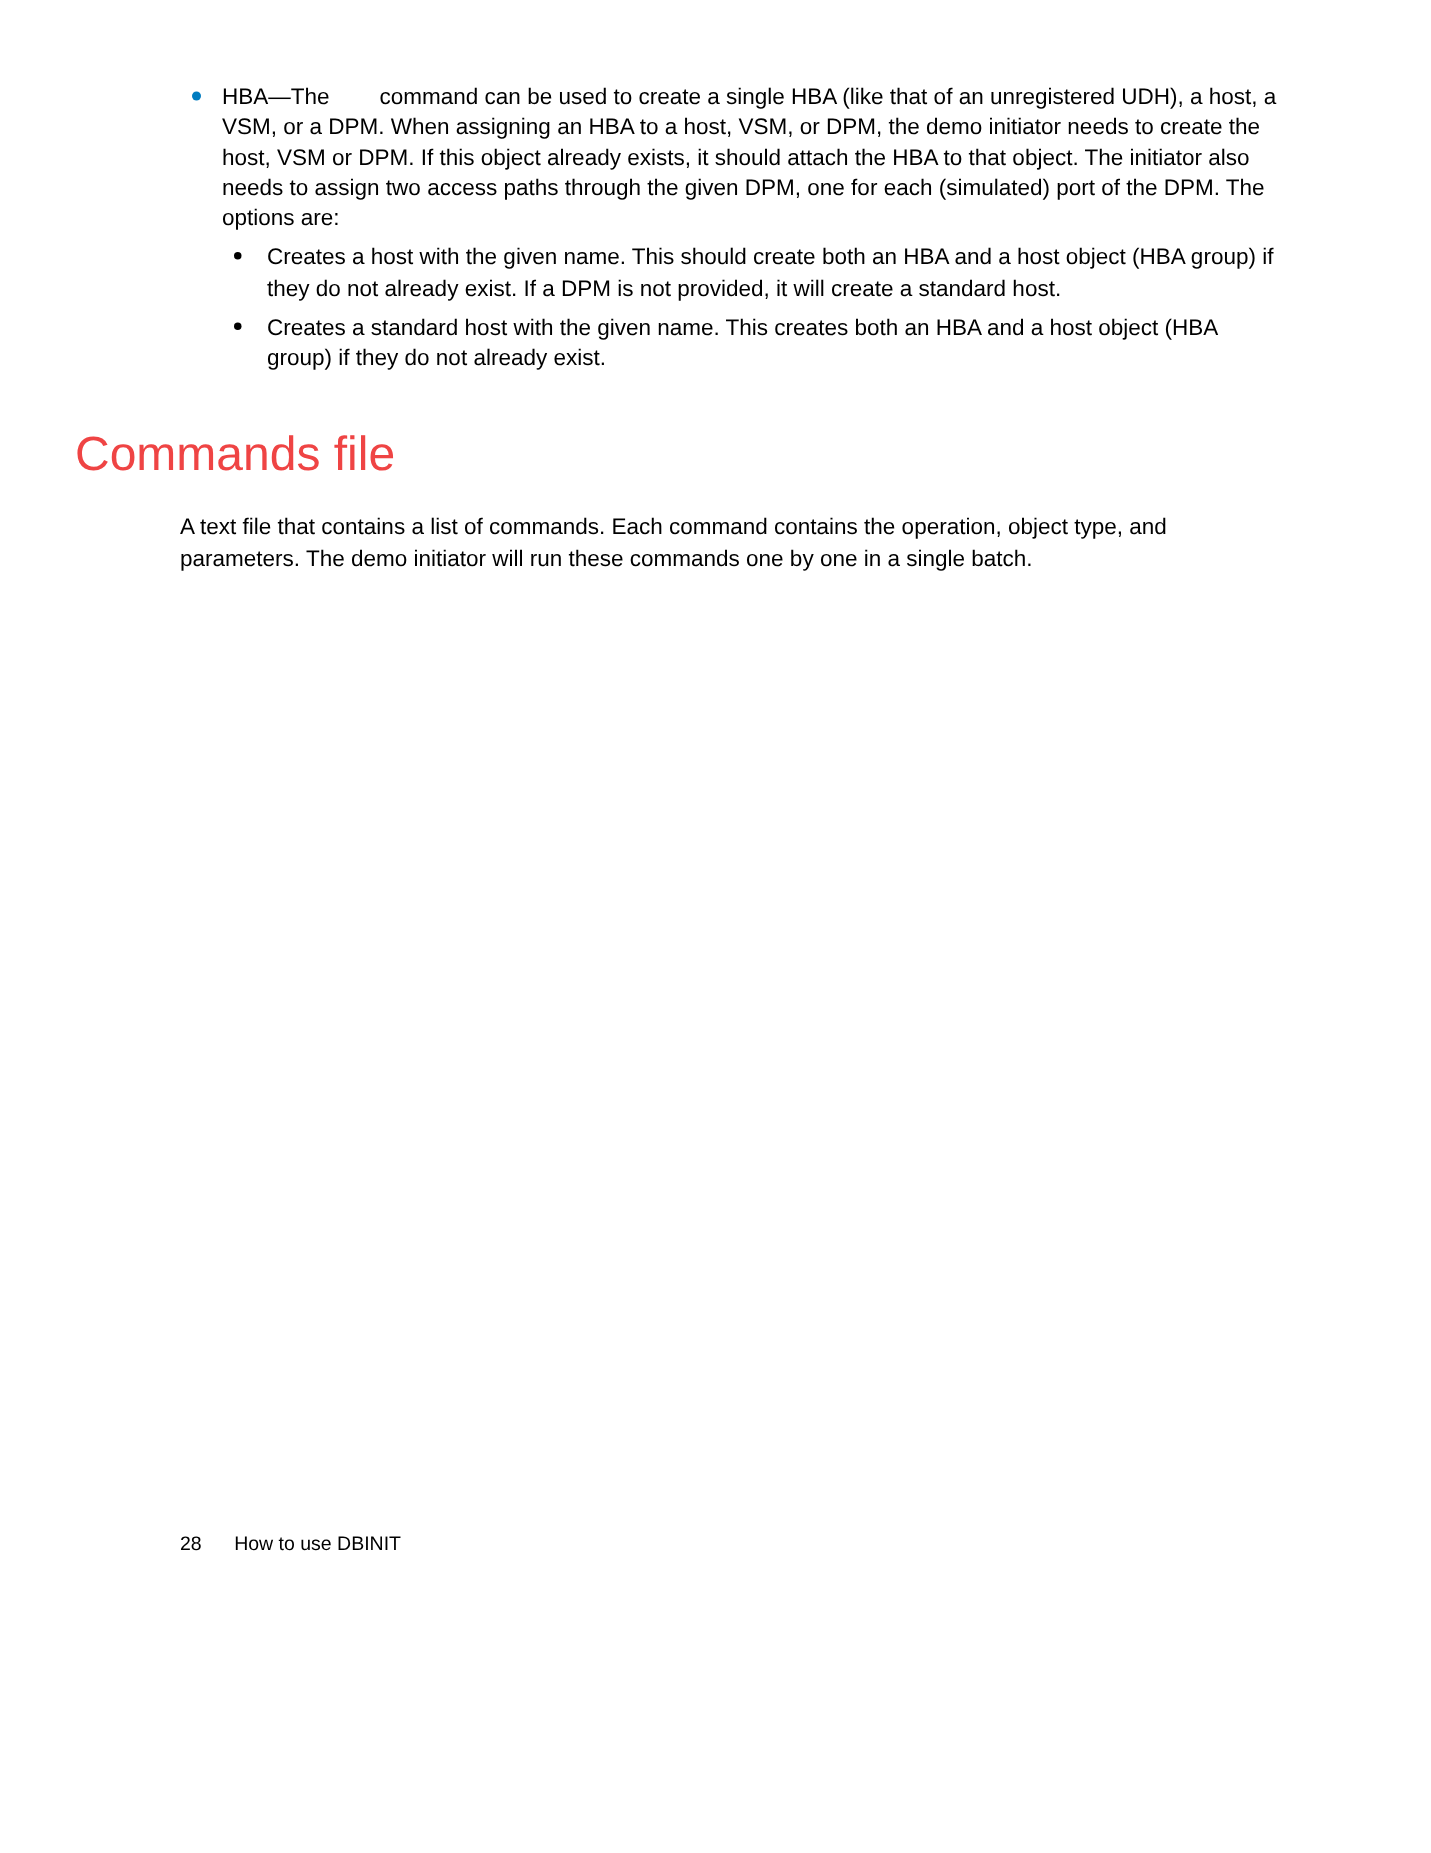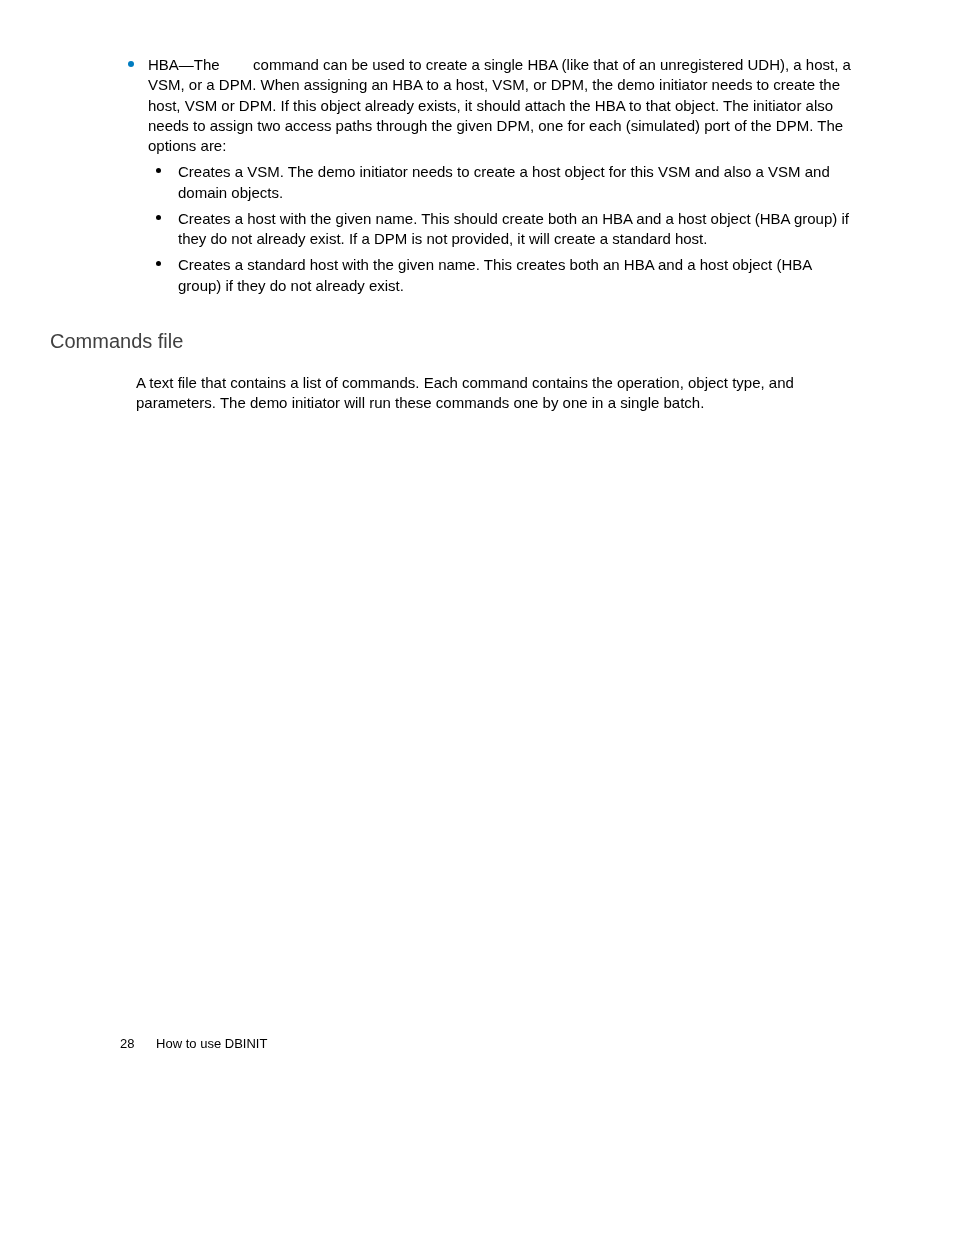--- a/index.html
+++ b/index.html
@@ -55,32 +55,32 @@
     top: 6px;
     width: 5px;
     height: 5px;
     border-radius: 50%;
     background: #000000;
   }
   .inner-desc {
     margin-top: 6px;
   }
   .section-heading {
-    color: #404040;
-    font-size: 20px;
+    color: #ef4444;
+    font-size: 32px;
     font-weight: normal;
     margin: 32px 0 18px -70px;
   }
   .section-body {
-    margin: 16px;
+    margin: 0;
   }
   .footer {
     position: absolute;
     left: 120px;
-    bottom: 44px;
+    bottom: 59px;
     font-size: 13px;
     text-align: center;
   }
   .footer-page {
     display: inline-block;
     margin-right: 18px;
   }
   .footer-title {
     display: inline-block;
   }
@@ -91,24 +91,20 @@
 <div class="page">
 
   <ul class="outer-list">
     <li>
       <span class="outer-bullet"></span>
       <span>HBA—The</span>&nbsp;&nbsp;&nbsp;&nbsp;&nbsp;&nbsp;&nbsp;&nbsp;<span>command can be used to create a single HBA (like that of an unregistered UDH), a host, a VSM, or a DPM. When assigning an HBA to a host, VSM, or DPM, the demo initiator needs to create the host, VSM or DPM. If this object already exists, it should attach the HBA to that object. The initiator also needs to assign two access paths through the given DPM, one for each (simulated) port of the DPM. The options are:</span>
 
       <ul class="inner-list">
         <li>
           <span class="inner-bullet"></span>
-          <div class="inner-desc">Creates a VSM. The demo initiator needs to create a host object for this VSM and also a VSM and domain objects.</div>
-        </li>
-        <li>
-          <span class="inner-bullet"></span>
           <div class="inner-desc">Creates a host with the given name. This should create both an HBA and a host object (HBA group) if they do not already exist. If a DPM is not provided, it will create a standard host.</div>
         </li>
         <li>
           <span class="inner-bullet"></span>
           <div class="inner-desc">Creates a standard host with the given name. This creates both an HBA and a host object (HBA group) if they do not already exist.</div>
         </li>
       </ul>
     </li>
   </ul>
 

